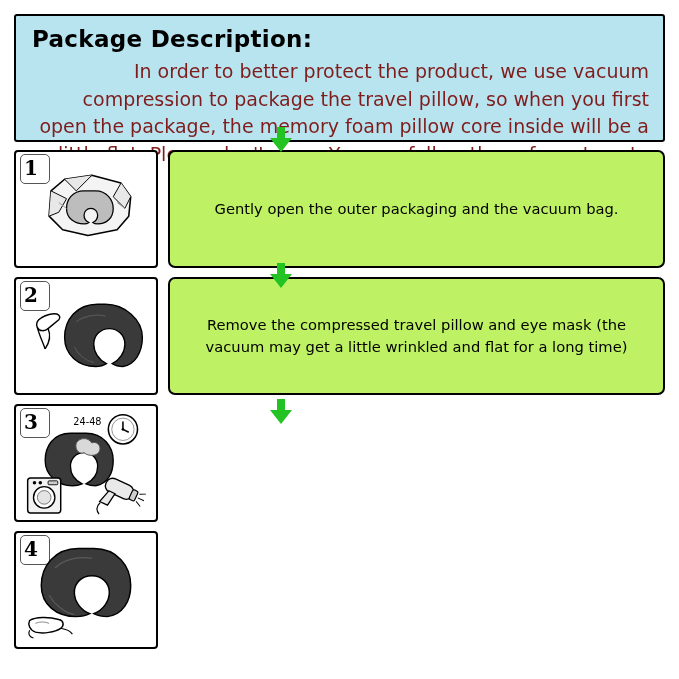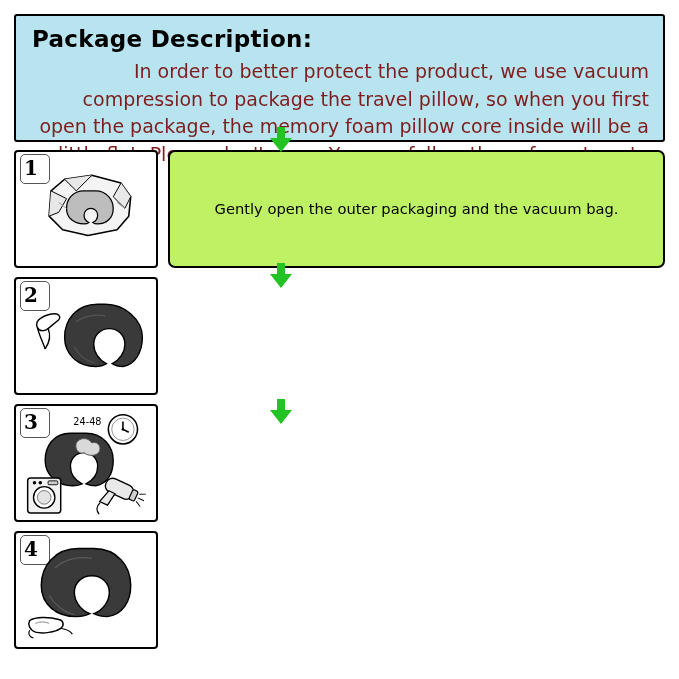--- a/index.html
+++ b/index.html
@@ -190,20 +190,23 @@
           <path d="M22 50 C24 58 28 66 30 72" fill="none" stroke="#000" stroke-width="1.4"></path>
 
           <path d="M84 26 C62 26 50 42 50 60 C50 78 64 90 82 90 C86 90 90 89 93 87
                    C85 83 80 75 80 67 C80 58 87 51 96 51 C105 51 112 58 112 67
                    C112 75 107 83 99 87 C102 89 106 90 110 90 C122 88 130 76 130 60
                    C130 42 112 26 92 26 Z" fill="#3a3a3a" stroke="#000" stroke-width="1.4"></path>
           <path d="M62 44 C70 38 82 36 92 38" fill="none" stroke="#555" stroke-width="1.2"></path>
           <path d="M60 70 C64 78 72 84 80 86" fill="none" stroke="#555" stroke-width="1.2"></path>
         </svg>
       </div>
+      <div class="text-box">
+        <p>Remove the compressed travel pillow and eye mask (the vacuum may get a little wrinkled and flat for a long time)</p>
+      </div>
     </div>
 
     <div class="step-row row-3">
       <div class="icon-box">
         <div class="step-num-box"></div>
         <div class="step-num">3</div>
         <svg class="icon-art" viewBox="0 0 144 114">
 
           <circle cx="110" cy="24" r="15" fill="#ffffff" stroke="#000" stroke-width="1.6"></circle>
           <circle cx="110" cy="24" r="11.5" fill="none" stroke="#888" stroke-width="0.9"></circle>

